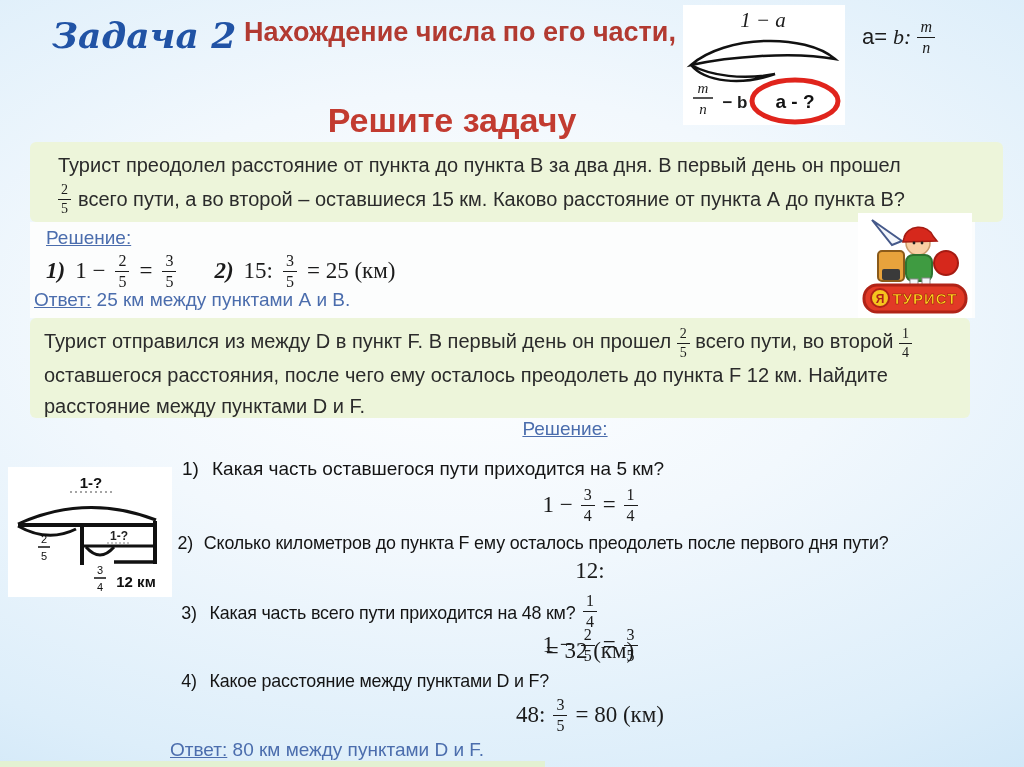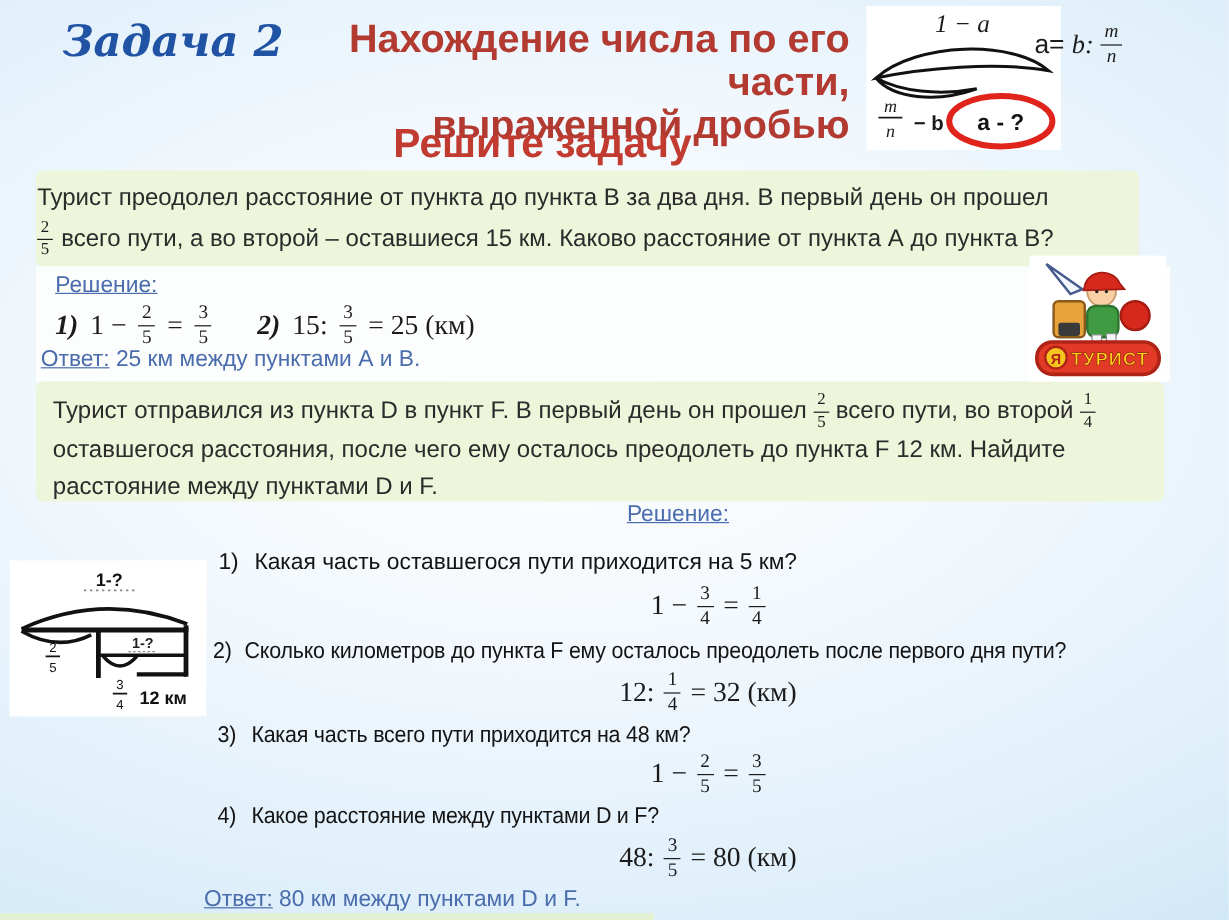--- a/index.html
+++ b/index.html
@@ -6,32 +6,32 @@
   body{font-family:"Liberation Sans",sans-serif;}
   #slide{
     position:relative;width:1024px;height:767px;overflow:hidden;
     background:radial-gradient(130% 100% at 45% 42%, #ffffff 0%, #f2f8fd 30%, #ddeefa 60%, #b5d9f2 100%);
     text-decoration:underline;
   }
   .abs{position:absolute;}
   
   #task-label{left:52px;top:14px;font-family:"DejaVu Serif",serif;font-style:italic;font-weight:bold;
     font-size:36px;color:#2153a5;}
-  #title{left:212px;top:14px;width:496px;text-align:right;font-weight:bold;font-size:33px;
+  #title{left:212px;top:14px;width:496px;text-align:center;font-weight:bold;font-size:27px;
     line-height:36px;color:#b23a31;}
   #subtitle{left:212px;top:101px;width:480px;text-align:center;font-weight:bold;font-size:34px;color:#c23b30;}
   
   .card{background:#ffffff;}
-  #scheme-card{left:683px;top:5px;width:162px;height:120px;margin-left:39px;}
+  #scheme-card{left:683px;top:5px;width:162px;height:120px;}
   #rule-formula{left:862px;top:18px;display:flex;align-items:center;gap:6px;color:#1c1c1c;}
   #rule-formula .sans{font-size:22px;}
   #rule-formula .ser{font-family:"Liberation Serif",serif;font-style:italic;font-size:22px;}
   
   .greenbox{background:#edf5da;border-radius:6px;color:#2b2b2b;font-size:20px;}
-  #problem1{left:30px;top:142px;width:917px;height:68px;padding:6px 1px;}
+  #problem1{left:30px;top:142px;width:917px;height:68px;padding:6px 28px;}
   #problem1 .line{line-height:34px;}
   #problem1 .line2{display:flex;align-items:center;gap:7px;}
   #problem2{left:30px;top:318px;width:912px;height:84px;padding:8px 14px;line-height:31px;}
   
   #solution1{left:30px;top:222px;width:945px;height:96px;background:#fcfdfd;}
   .blue{color:#4b6dad;}
   .u{text-decoration:underline;}
   #solution1 .label{position:absolute;left:16px;top:5px;font-size:19px;}
   #solution1 .eqrow{position:absolute;left:16px;top:30px;display:flex;align-items:center;gap:10px;
     font-family:"Liberation Serif",serif;font-size:23px;color:#1b1b1b;}
@@ -64,21 +64,20 @@
   svg text.ser{font-family:"Liberation Serif",serif;font-style:italic;}
 </style>
 </head>
 <body>
 
 <div id="slide">
 
   <div class="abs" id="task-label">Задача 2</div>
   <div class="abs" id="title">
     <div>Нахождение числа по его части,</div>
-    <div>выраженной дробью</div>
   </div>
   <div class="abs" id="subtitle">Решите задачу</div>
 
   <div class="abs card" id="scheme-card">
     <svg width="162" height="120" viewBox="0 0 162 120">
       <text class="ser" x="80" y="22" text-anchor="middle" font-size="21" fill="#1c1c1c">1 − a</text>
       <path d="M8,60 C42,30 122,28 152,54 C110,46 45,52 8,60 Z" fill="#ffffff" stroke="#111" stroke-width="2.5"></path>
       <path d="M8,60 C22,77 58,81 92,69 C60,75 28,71 8,60 Z" fill="#ffffff" stroke="#111" stroke-width="2.5"></path>
       <text class="ser" x="20" y="88" text-anchor="middle" font-size="15" fill="#1c1c1c">m</text>
       <line x1="10" y1="93" x2="30" y2="93" stroke="#1c1c1c" stroke-width="1.5"></line>
@@ -152,21 +151,21 @@
       <rect x="52" y="66" width="8" height="13" fill="#f3f6fb" stroke="#8a8a8a"></rect>
       <rect x="64" y="65" width="8" height="13" fill="#f3f6fb" stroke="#8a8a8a"></rect>
       <rect x="6" y="72" width="102" height="27" rx="13" fill="#e23a26" stroke="#b02317" stroke-width="3"></rect>
       <circle cx="22" cy="85" r="9" fill="#f5c51e" stroke="#b02317" stroke-width="2"></circle>
       <text x="22" y="90" text-anchor="middle" font-size="12" font-weight="bold" fill="#b02317">Я</text>
       <text x="67" y="91" text-anchor="middle" font-size="15" font-weight="bold" fill="#ffd21e" stroke="#8a1208" stroke-width="0.5" letter-spacing="1">ТУРИСТ</text>
     </svg>
   </div>
 
   <div class="abs greenbox" id="problem2">
-    <span>Турист отправился из пункта D в пункт F. В первый день он прошел</span>
+    <span>Турист отправился из между D в пункт F. В первый день он прошел</span>
     <span class="frac f13">
       <span class="fn">2</span>
       <span class="fd">5</span>
     </span>
     <span>всего пути, во второй</span>
     <span class="frac f13">
       <span class="fn">1</span>
       <span class="fd">4</span>
     </span>
     <span>оставшегося расстояния, после чего ему осталось преодолеть до пункта F 12 км. Найдите расстояние между пунктами D и F.</span>
@@ -214,21 +213,21 @@
       <span class="frac f16">
         <span class="fn">1</span>
         <span class="fd">4</span>
       </span>
     </div>
 
     <div class="qrow narrow" style="top:74px;">
       <span class="num" style="width:36px;padding-left:8px;">2)</span>
       <span>Сколько километров до пункта F ему осталось преодолеть после первого дня пути?</span>
     </div>
-    <div class="eq" style="top:100px;">
+    <div class="eq" style="top:100px;flex-direction:column;">
       <span>12:</span>
       <span class="frac f16">
         <span class="fn">1</span>
         <span class="fd">4</span>
       </span>
       <span>= 32 (км)</span>
     </div>
 
     <div class="qrow narrow" style="top:144px;">
       <span class="num">3)</span>

